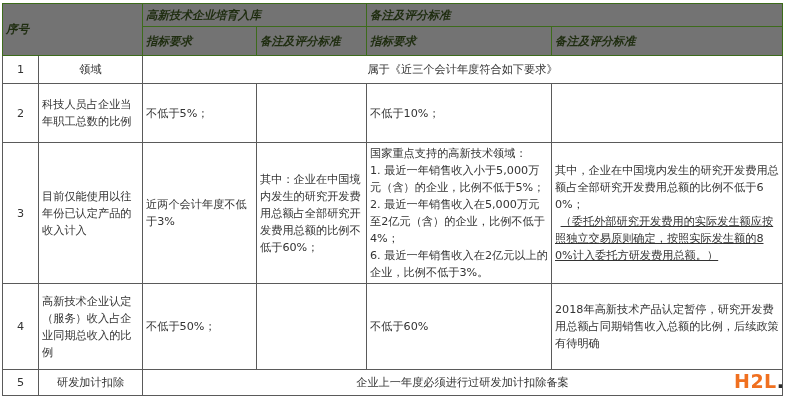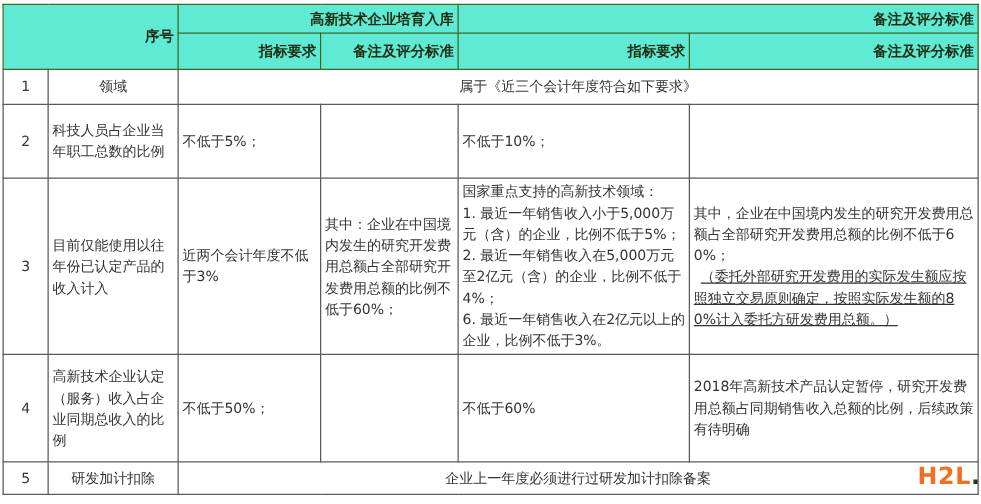--- a/index.html
+++ b/index.html
@@ -12,26 +12,27 @@
     font-size:11.2px; color:#333333;
   }
   table.grid td, table.grid th {
     border:1px solid #5a5a5a;
     padding:2px 3px;
     vertical-align:middle;
     line-height:17px;
     word-break:break-all;
   }
   table.grid th {
-    background:#5eead4;
+    background:#737373;
     color:#1f2d10;
     font-weight:bold;
-    text-align:right;
+    text-align:left;
     font-size:11.5px;
     border-color:#3d6b1b;
+    font-style:italic;
   }
   table.grid tr.h1 th { height:18px; }
   table.grid tr.h2 th { height:24px; }
   td.c { text-align:center; }
   td.l { text-align:left; }
   tr.r1 td { height:23px; }
   tr.r2 td { height:54px; }
   tr.r3 td { height:132px; }
   tr.r4 td { height:81px; }
   tr.r5 td { height:21px; }

